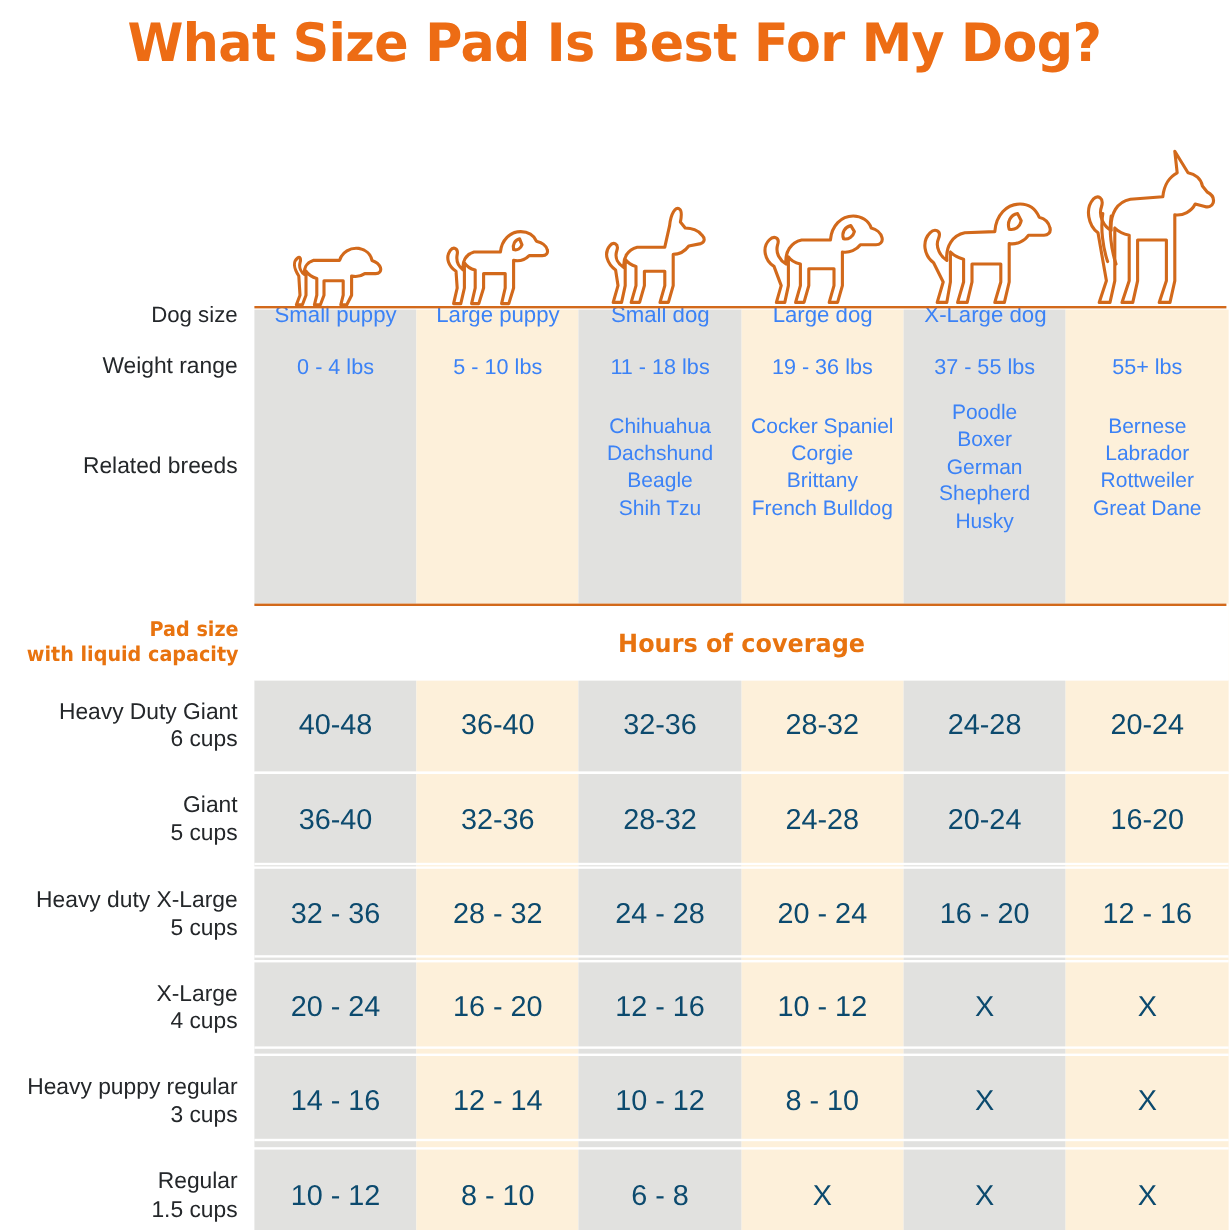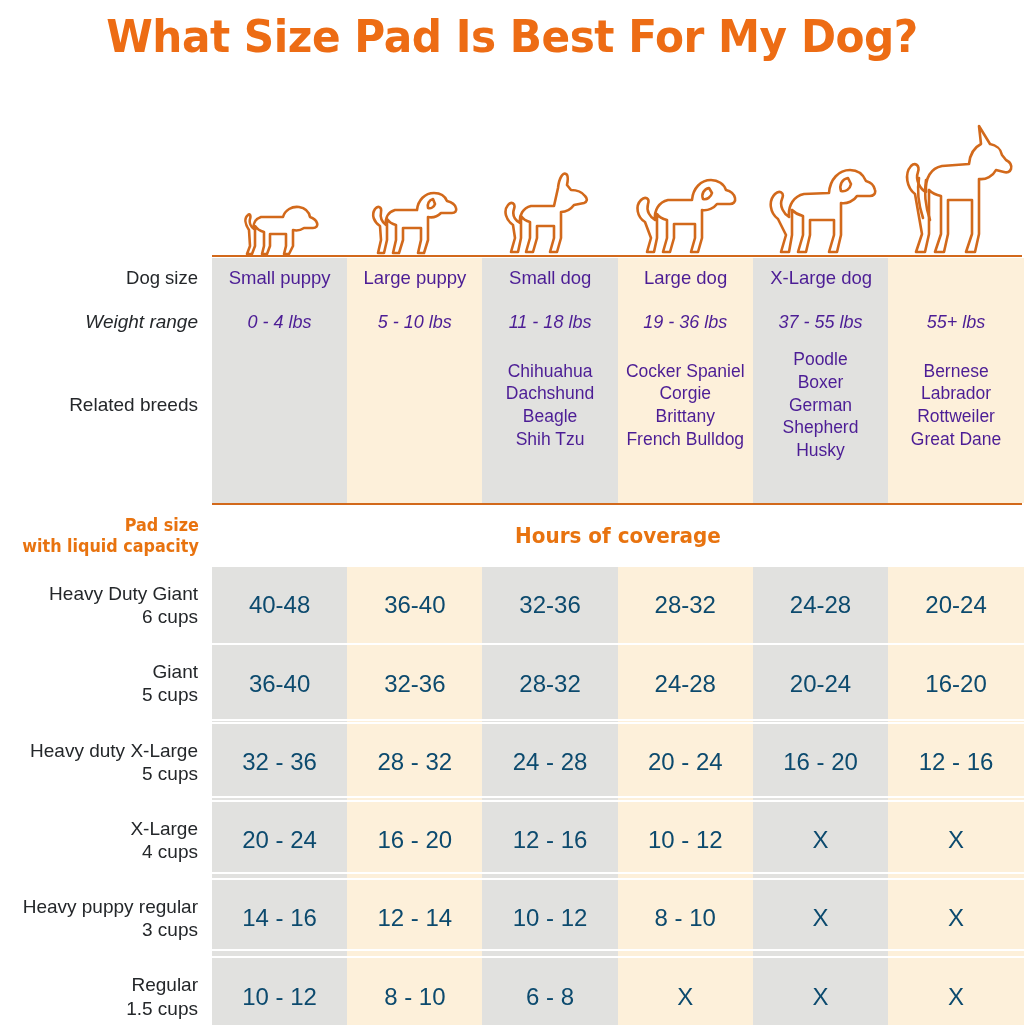--- a/index.html
+++ b/index.html
@@ -93,21 +93,21 @@
     width: 810px;
     height: 2px;
     background: #d2691b;
     z-index: 4;
   }
 
   
   .info {
     position: absolute;
     left: 0;
-    top: 256px;
+    top: 240px;
     width: 840px;
     z-index: 2;
   }
   .info-row {
     display: flex;
     width: 1024px;
   }
   .rowlabel {
     width: 212px;
     padding-right: 14px;
@@ -124,28 +124,28 @@
     width: 812px;
   }
   .cell {
     width: 135.3px;
     display: flex;
     align-items: center;
     justify-content: center;
     text-align: center;
     font-size: 18px;
     line-height: 1.24;
-    color: #4c1d95;
+    color: #3b82f6;
     padding: 0 4px;
   }
   .cell:last-child { width: 136px; }
 
   .row-dogsize   { height: 44px; }
   .row-dogsize .cell, .row-dogsize .rowlabel { font-size: 18.5px; }
-  .row-weight    { height: 44px; font-style: italic; }
+  .row-weight    { height: 44px; }
   .row-breeds    { height: 122px; }
   .row-breeds .cell { font-size: 17.5px; line-height: 1.30; }
 
   
   .mid-rule {
     position: absolute;
     left: 212px;
     top: 503px;
     width: 810px;
     height: 2px;

